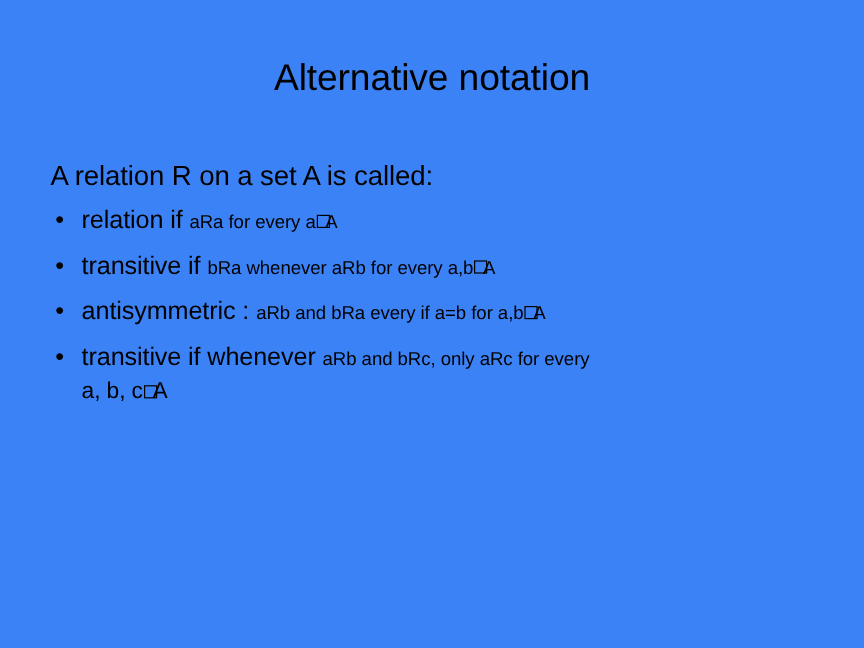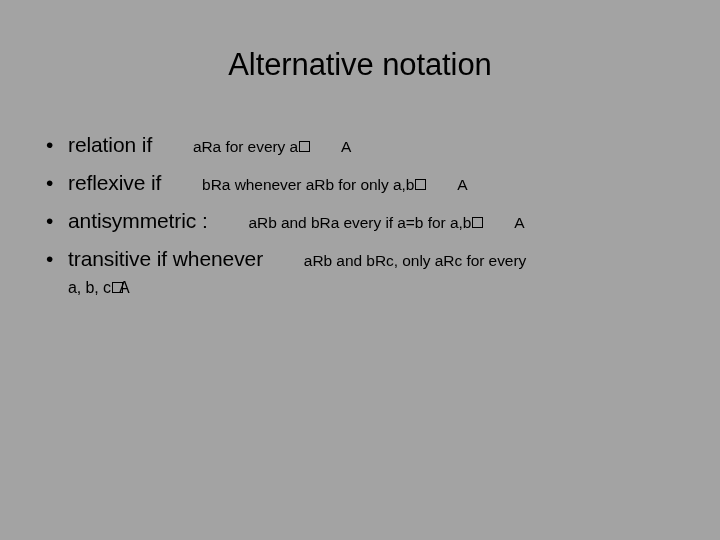--- a/index.html
+++ b/index.html
@@ -13,21 +13,21 @@
     font-family: "Liberation Sans", sans-serif;
     color: #000000;
     overflow: hidden;
     position: relative;
   }
 
   .slide {
     position: relative;
     width: 720px;
     height: 540px;
-    background: #a3a3a3;
+    background: #3b82f6;
   }
 
   
   .slide-title {
     position: absolute;
     left: 0;
     top: 46px;
     width: 720px;
     text-align: center;
     font-size: 31px;
@@ -86,65 +86,65 @@
   }
 
   .phrase-lead {
     font-size: 21px;
     letter-spacing: -0.1px;
   }
 
   .phrase-tail {
     font-size: 15.5px;
     letter-spacing: -0.05px;
-    margin-left: 35px;
   }
 
   
   .tofu {
     display: inline-block;
     width: 11px;
     height: 11px;
     border: 1.6px solid #000000;
     box-sizing: border-box;
     vertical-align: 0px;
     margin-right: -4px;
     margin-left: 1px;
   }
 
   .wrap-line {
     display: block;
     padding-left: 0;
-    font-size: 16px;
+    font-size: 19px;
     line-height: 24px;
     margin-top: 1px;
   }
 </style>
 </head>
 <body>
 
 <div class="slide">
 
   <div class="slide-title">Alternative notation</div>
 
   <div class="body-block">
 
+    <div class="lead-line">A relation R on a set A is called:</div>
 
     <ul class="bullet-list">
 
       <li class="bullet-item">
         <span class="bullet-marker">•</span>
         <span class="phrase-lead">relation if</span>
         <span class="phrase-tail">aRa for every a</span><span class="tofu"></span><span class="phrase-tail">A</span>
       </li>
 
       <li class="bullet-item">
         <span class="bullet-marker">•</span>
-        <span class="phrase-lead">reflexive if</span>
-        <span class="phrase-tail">bRa whenever aRb for only a,b</span><span class="tofu"></span><span class="phrase-tail">A</span>
+        <span class="phrase-lead">transitive if</span>
+        <span class="phrase-tail">bRa whenever aRb for every a,b</span><span class="tofu"></span><span class="phrase-tail">A</span>
       </li>
 
       <li class="bullet-item">
         <span class="bullet-marker">•</span>
         <span class="phrase-lead">antisymmetric :</span>
         <span class="phrase-tail">aRb and bRa every if a=b for a,b</span><span class="tofu"></span><span class="phrase-tail">A</span>
       </li>
 
       <li class="bullet-item">
         <span class="bullet-marker">•</span>

